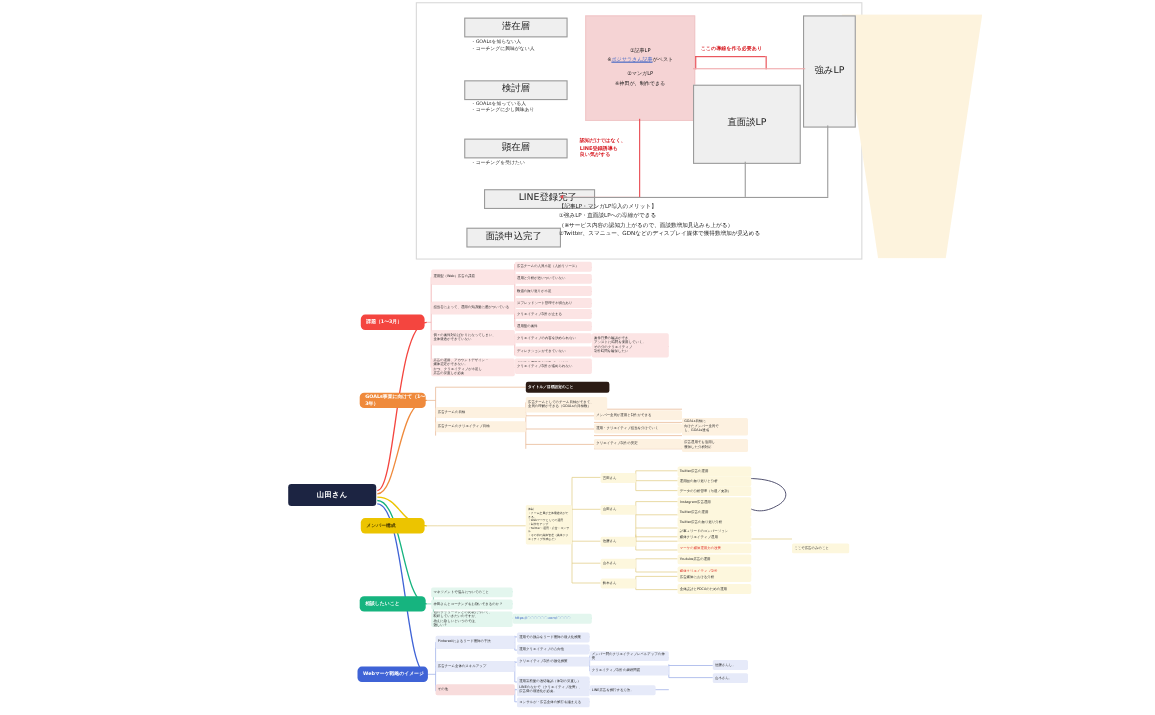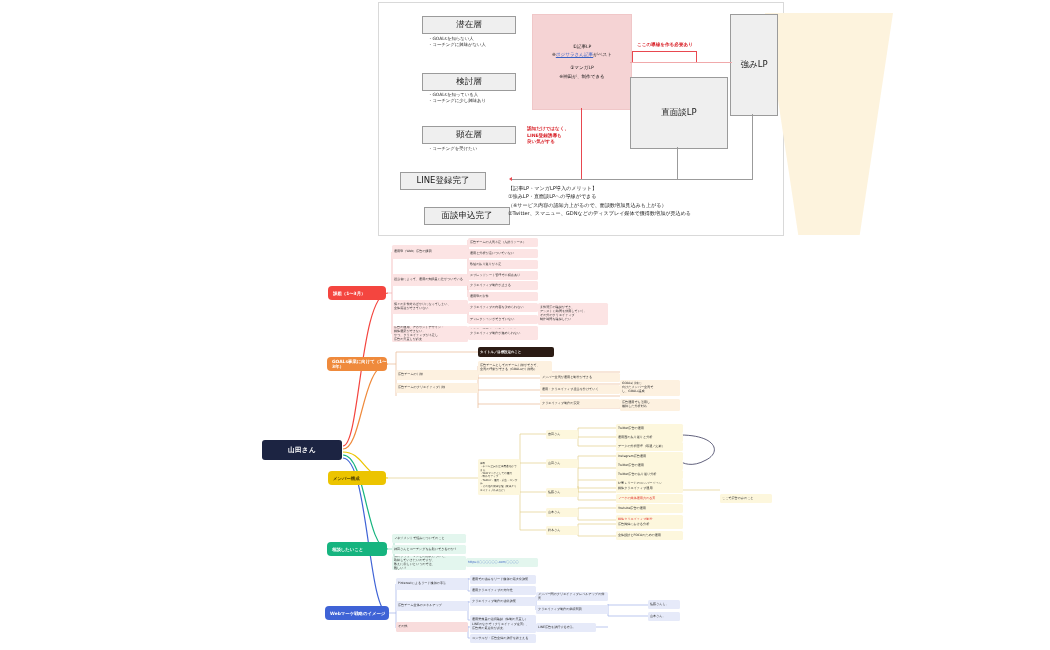--- a/index.html
+++ b/index.html
@@ -89,21 +89,21 @@
     <span>検討層</span>
   </div>
   <div class="fsub" style="left:428px;top:92px;width:92px;">・GOALsを知っている人
 ・コーチングに少し興味あり</div>
 
   <div class="gbox" style="left:422px;top:126px;width:92px;height:16px;">
     <span>顕在層</span>
   </div>
   <div class="fsub" style="left:428px;top:146px;width:92px;">・コーチングを受けたい</div>
 
-  <div class="gbox" style="left:400px;top:172px;width:84px;height:16px;">
+  <div class="gbox" style="left:440px;top:172px;width:84px;height:16px;padding-left:15px;">
     <span>LINE登録完了</span>
   </div>
 
   <div class="gbox" style="left:424px;top:207px;width:84px;height:16px;">
     <span>面談申込完了</span>
   </div>
 
   <div class="pinkbox">
     <div class="pinktxt">
       <div>①記事LP</div>

